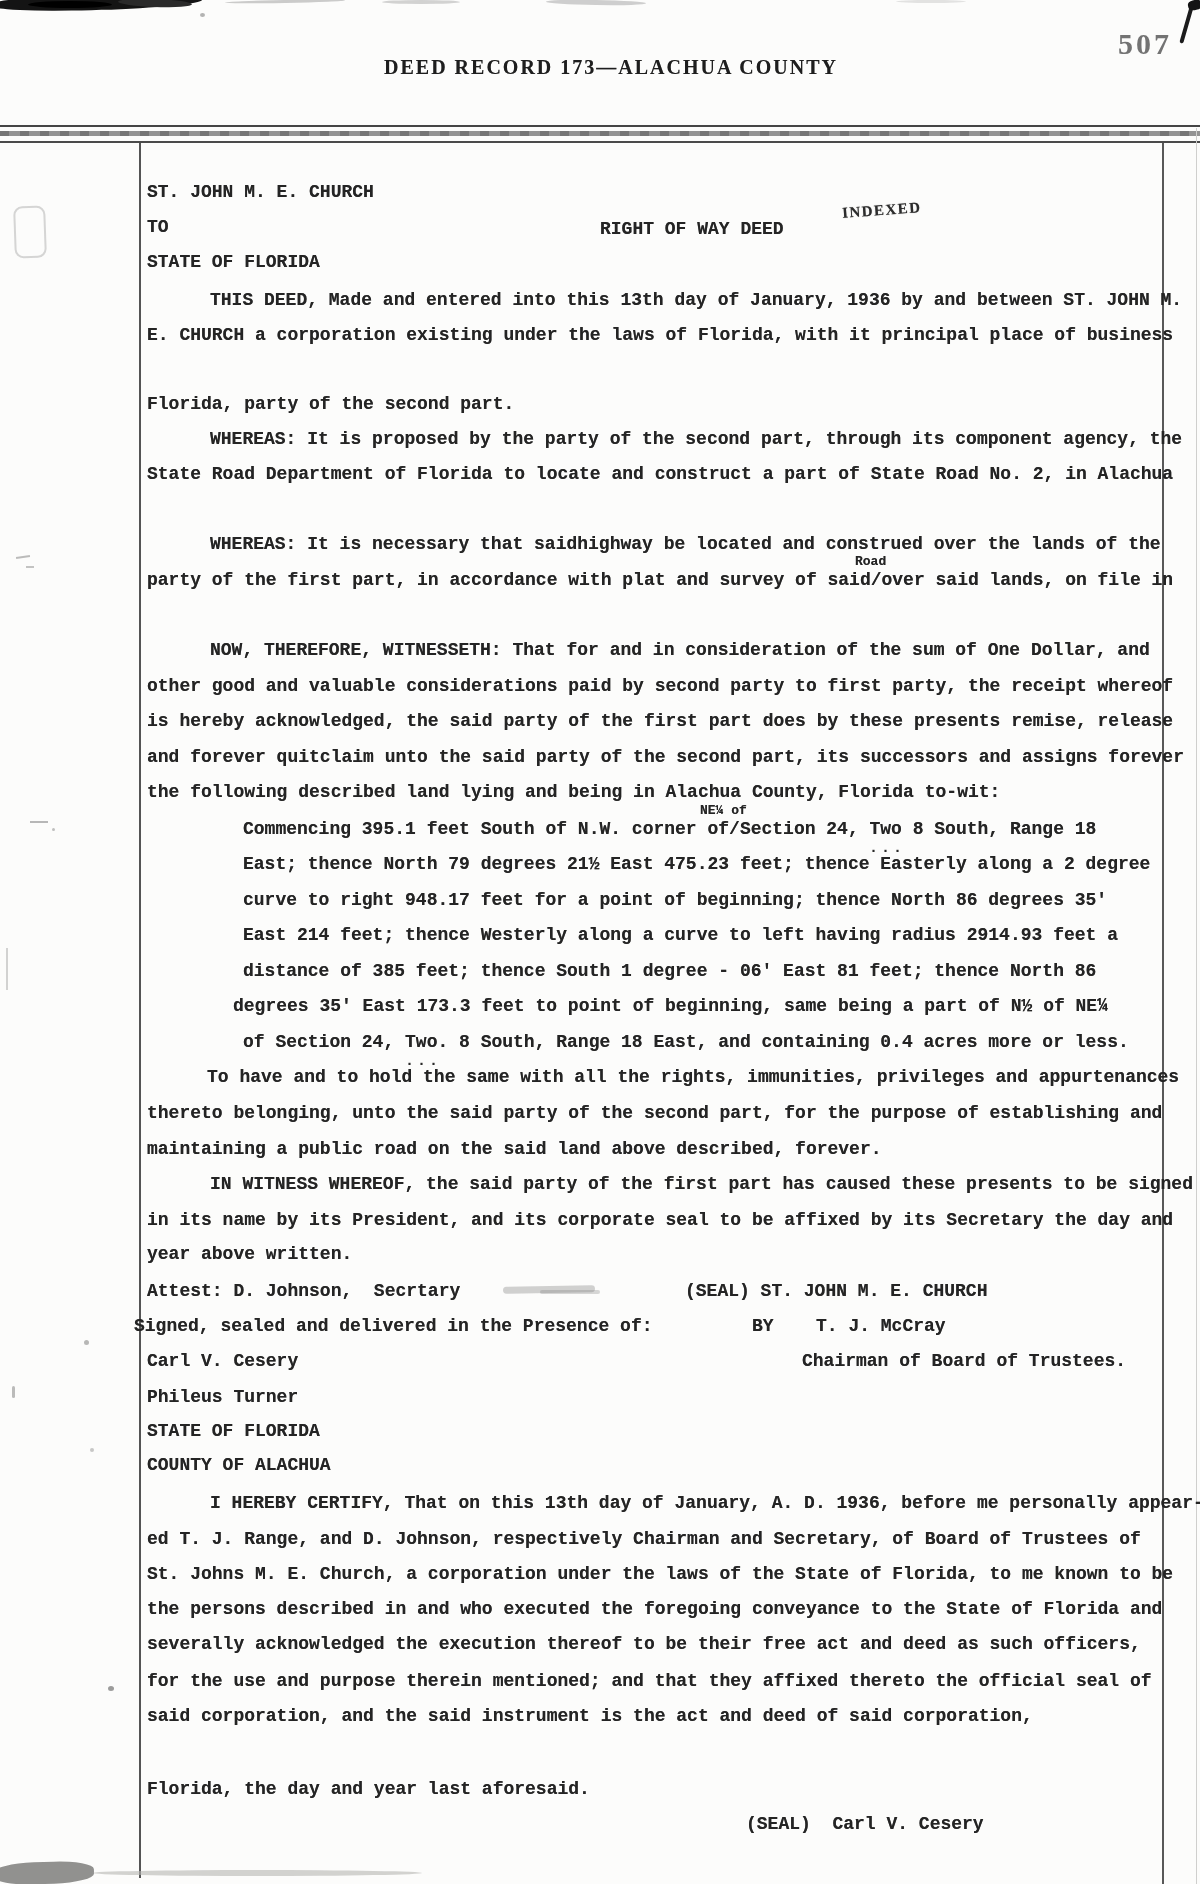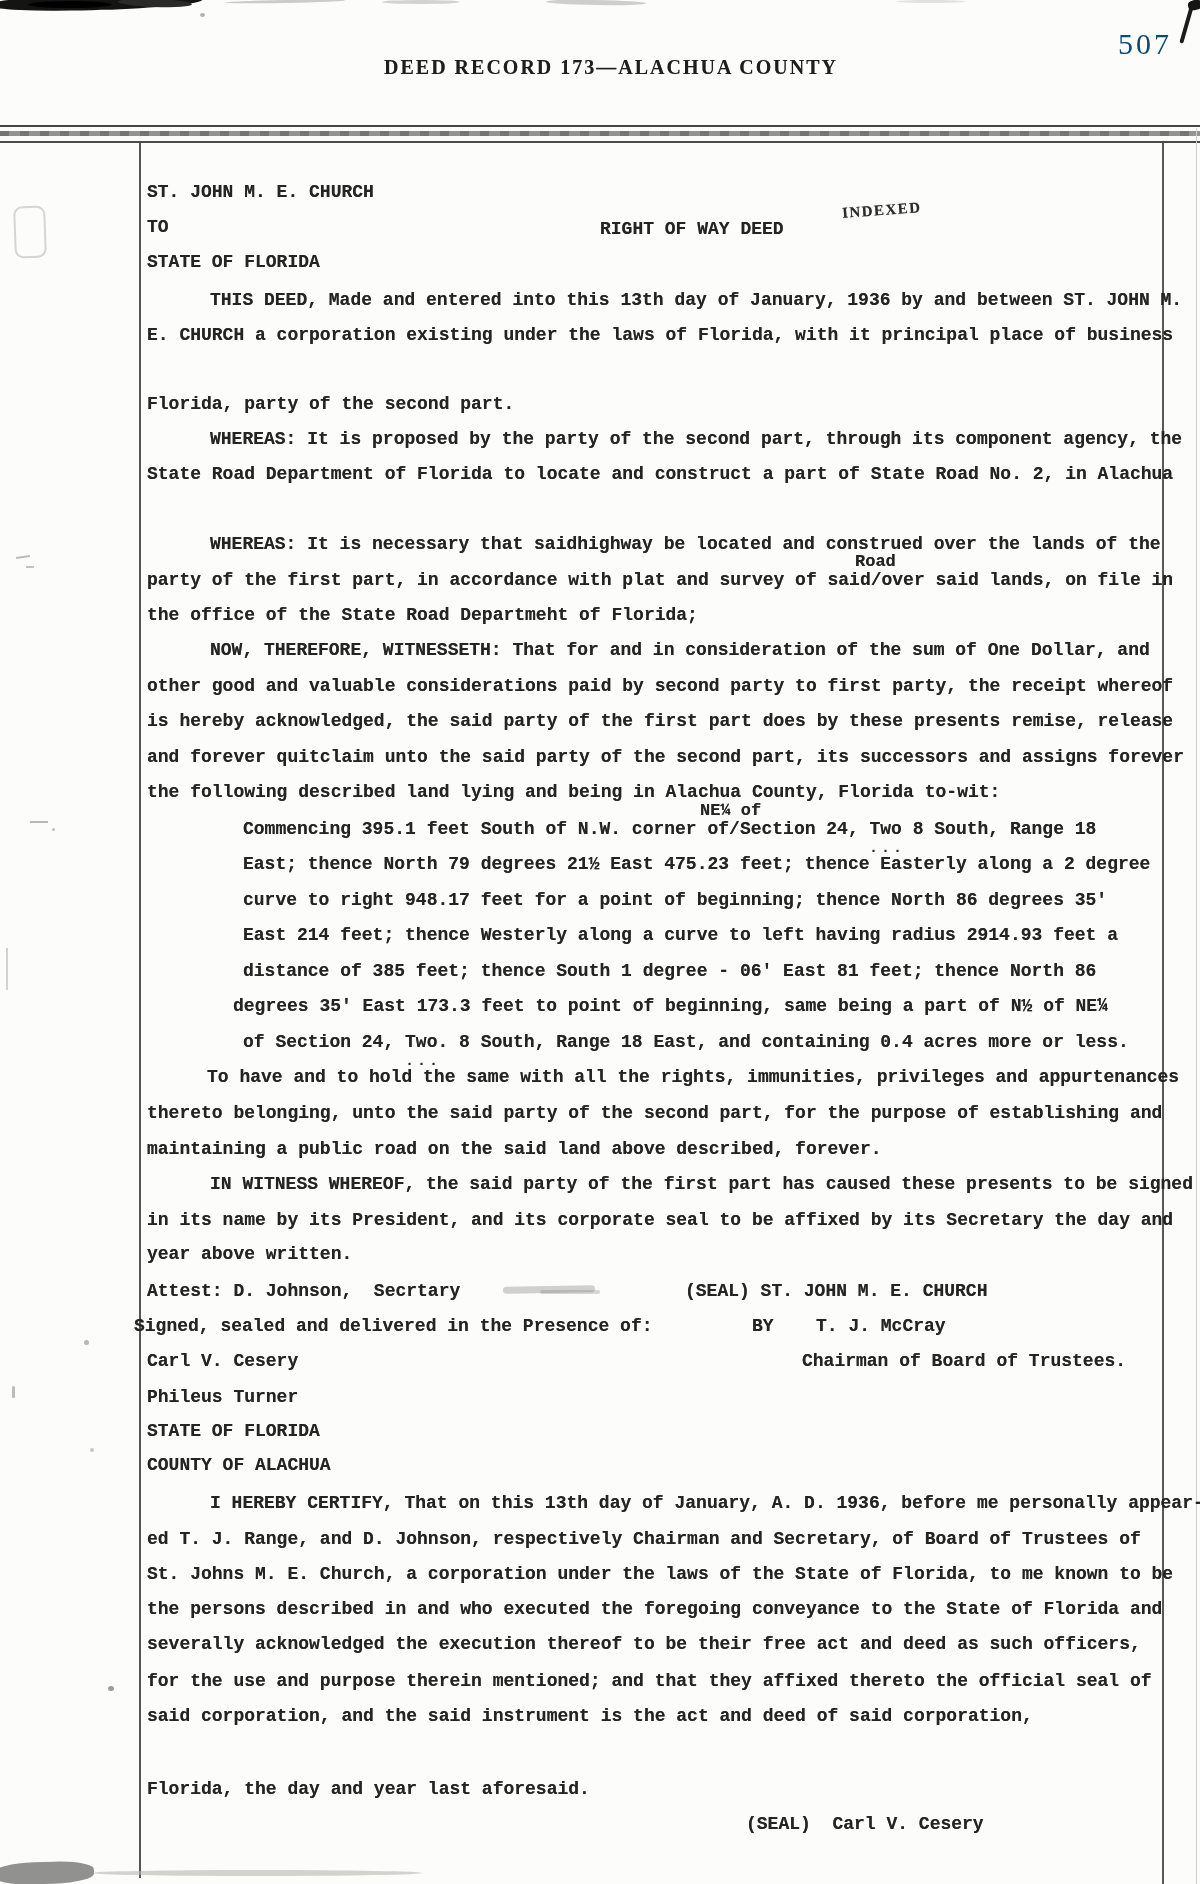--- a/index.html
+++ b/index.html
@@ -3,27 +3,27 @@
 <meta charset="utf-8">
 <style>
   html,body{margin:0;padding:0;}
   body{width:1200px;height:1884px;background:#f6f6f4;font-family:"Liberation Mono",monospace;}
   .page{position:relative;width:1200px;height:1884px;background:#fcfcfb;overflow:hidden;}
 
   
   .tl{position:absolute;font-family:"Liberation Mono",monospace;font-size:18px;line-height:22px;
       font-weight:700;color:#242424;white-space:pre;letter-spacing:0px;
       text-shadow:0 0 0.6px rgba(10,10,10,.55);}
-  .small-insert{font-size:17px;}
+  .small-insert{font-size:13px;}
 
   
   .serif{position:absolute;font-family:"Liberation Serif",serif;color:#1f1f1f;white-space:pre;}
   .record-header{top:56px;left:0;width:1222px;text-align:center;font-size:20px;letter-spacing:2px;
       font-weight:700;color:#1e1e1e;text-shadow:0 0 0.5px rgba(0,0,0,.4);}
-  .page-number{top:27px;left:1118px;font-size:30px;letter-spacing:3px;font-weight:400;color:#0c4a6e;}
+  .page-number{top:27px;left:1118px;font-size:30px;letter-spacing:3px;font-weight:700;color:#737373;}
 
   .stamp{position:absolute;top:202px;left:842px;font-family:"Liberation Serif",serif;font-size:15px;
       font-weight:700;letter-spacing:1.5px;color:#2c2c2c;transform:rotate(-4deg);
       text-shadow:0 0 0.8px rgba(0,0,0,.5);}
 
   
   .rule{position:absolute;}
   .hr1{top:125px;left:0;width:1200px;height:2px;background:#454545;}
   .hr2{top:131px;left:0;width:1200px;height:5px;
        background:repeating-linear-gradient(90deg,#757575 0 9px,#939393 9px 20px);}
@@ -111,21 +111,20 @@
   <div class="tl" style="left:210px;top:289px">THIS DEED, Made and entered into this 13th day of January, 1936 by and between ST. JOHN M.</div>
   <div class="tl" style="left:147px;top:324px">E. CHURCH a corporation existing under the laws of Florida, with it principal place of business</div>
   <div class="tl" style="left:147px;top:393px">Florida, party of the second part.</div>
 
   <div class="tl" style="left:210px;top:428px">WHEREAS: It is proposed by the party of the second part, through its component agency, the</div>
   <div class="tl" style="left:147px;top:463px">State Road Department of Florida to locate and construct a part of State Road No. 2, in Alachua</div>
 
   <div class="tl" style="left:210px;top:533px">WHEREAS: It is necessary that saidhighway be located and construed over the lands of the</div>
   <div class="tl small-insert" style="left:855px;top:551px">Road</div>
   <div class="tl" style="left:147px;top:569px">party of the first part, in accordance with plat and survey of said/over said lands, on file in</div>
-  <div class="tl" style="left:147px;top:604px">the office of the State Road Departmeht of Florida;</div>
 
   <div class="tl" style="left:210px;top:639px">NOW, THEREFORE, WITNESSETH: That for and in consideration of the sum of One Dollar, and</div>
   <div class="tl" style="left:147px;top:675px">other good and valuable considerations paid by second party to first party, the receipt whereof</div>
   <div class="tl" style="left:147px;top:710px">is hereby acknowledged, the said party of the first part does by these presents remise, release</div>
   <div class="tl" style="left:147px;top:746px">and forever quitclaim unto the said party of the second part, its successors and assigns forever</div>
   <div class="tl" style="left:147px;top:781px">the following described land lying and being in Alachua County, Florida to-wit:</div>
 
   <div class="tl small-insert" style="left:700px;top:800px">NE¼ of</div>
   <div class="tl" style="left:243px;top:818px">Commencing 395.1 feet South of N.W. corner of/Section 24, Two 8 South, Range 18</div>
   <div class="dots" style="left:869px;top:845px">...</div>

